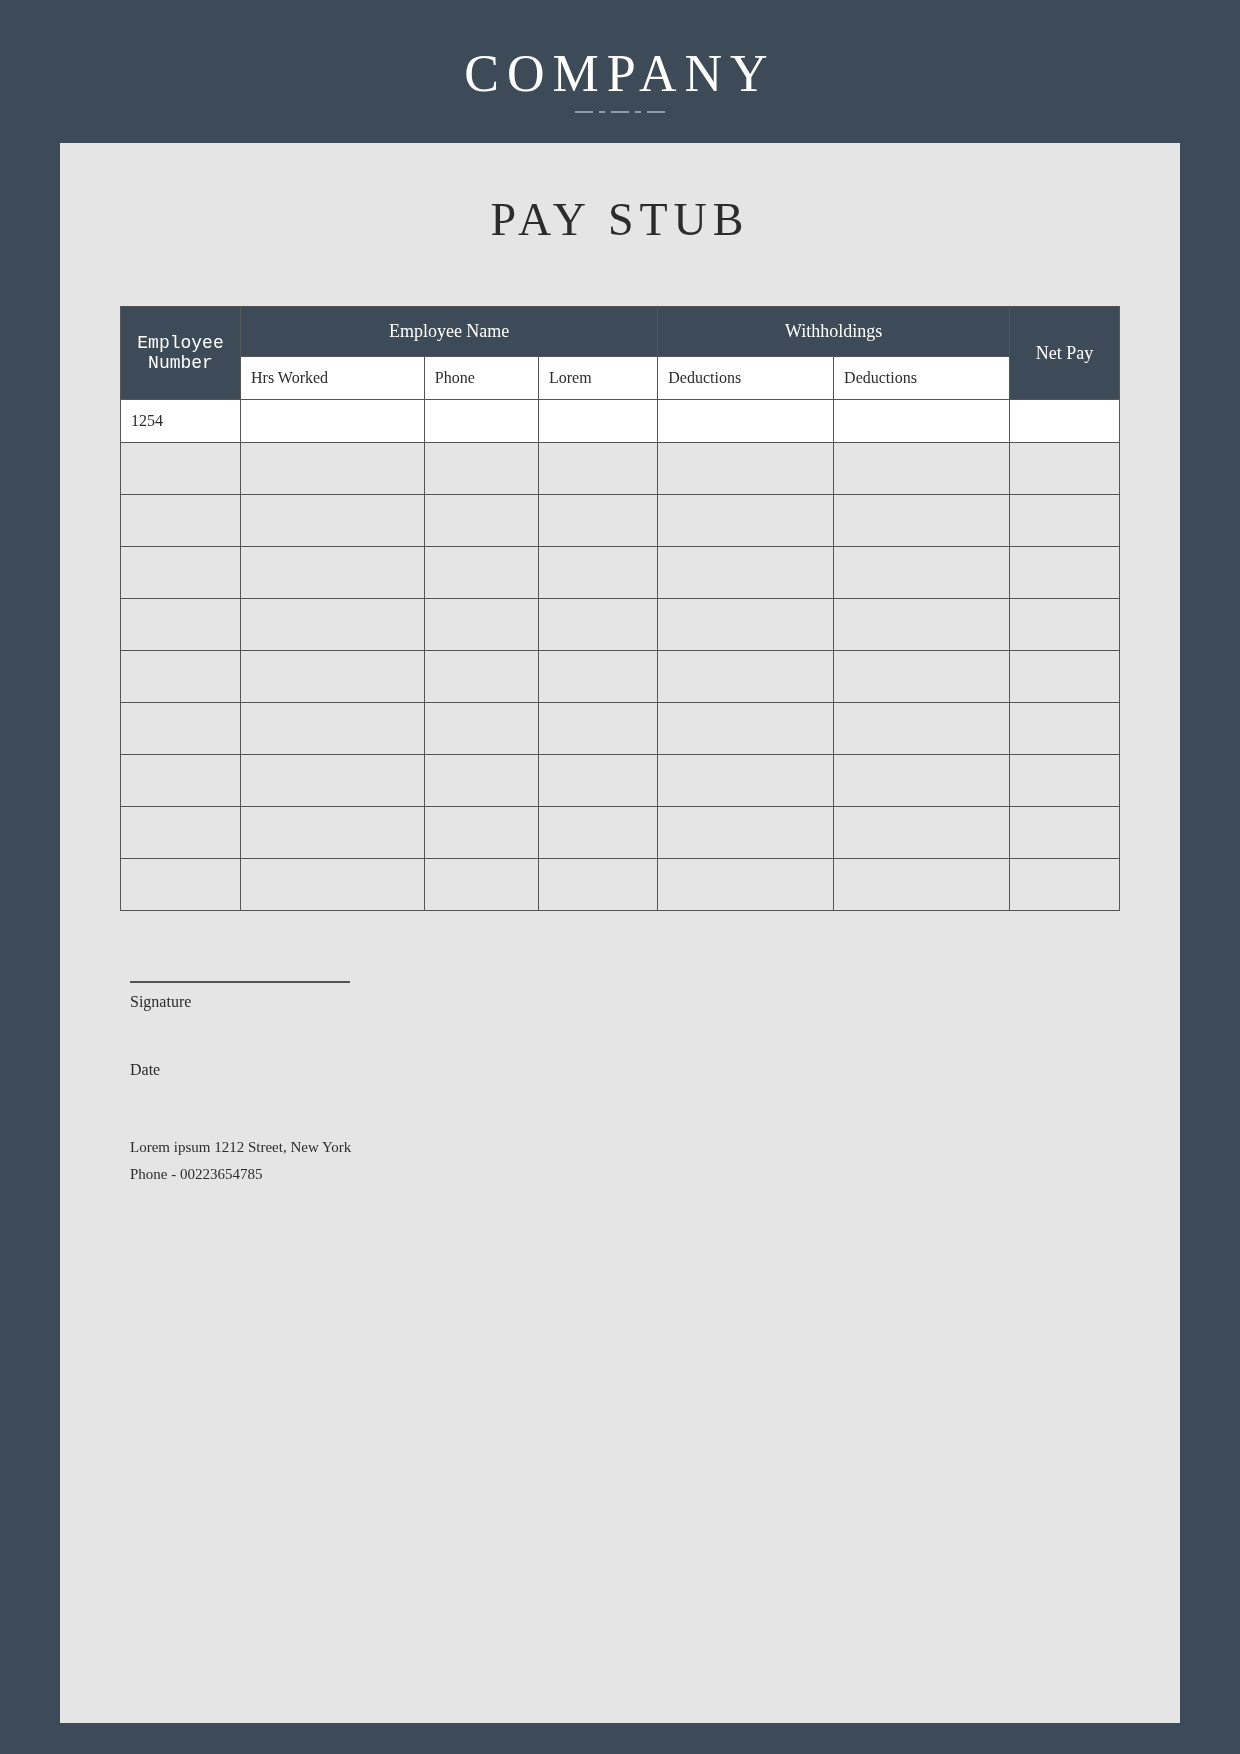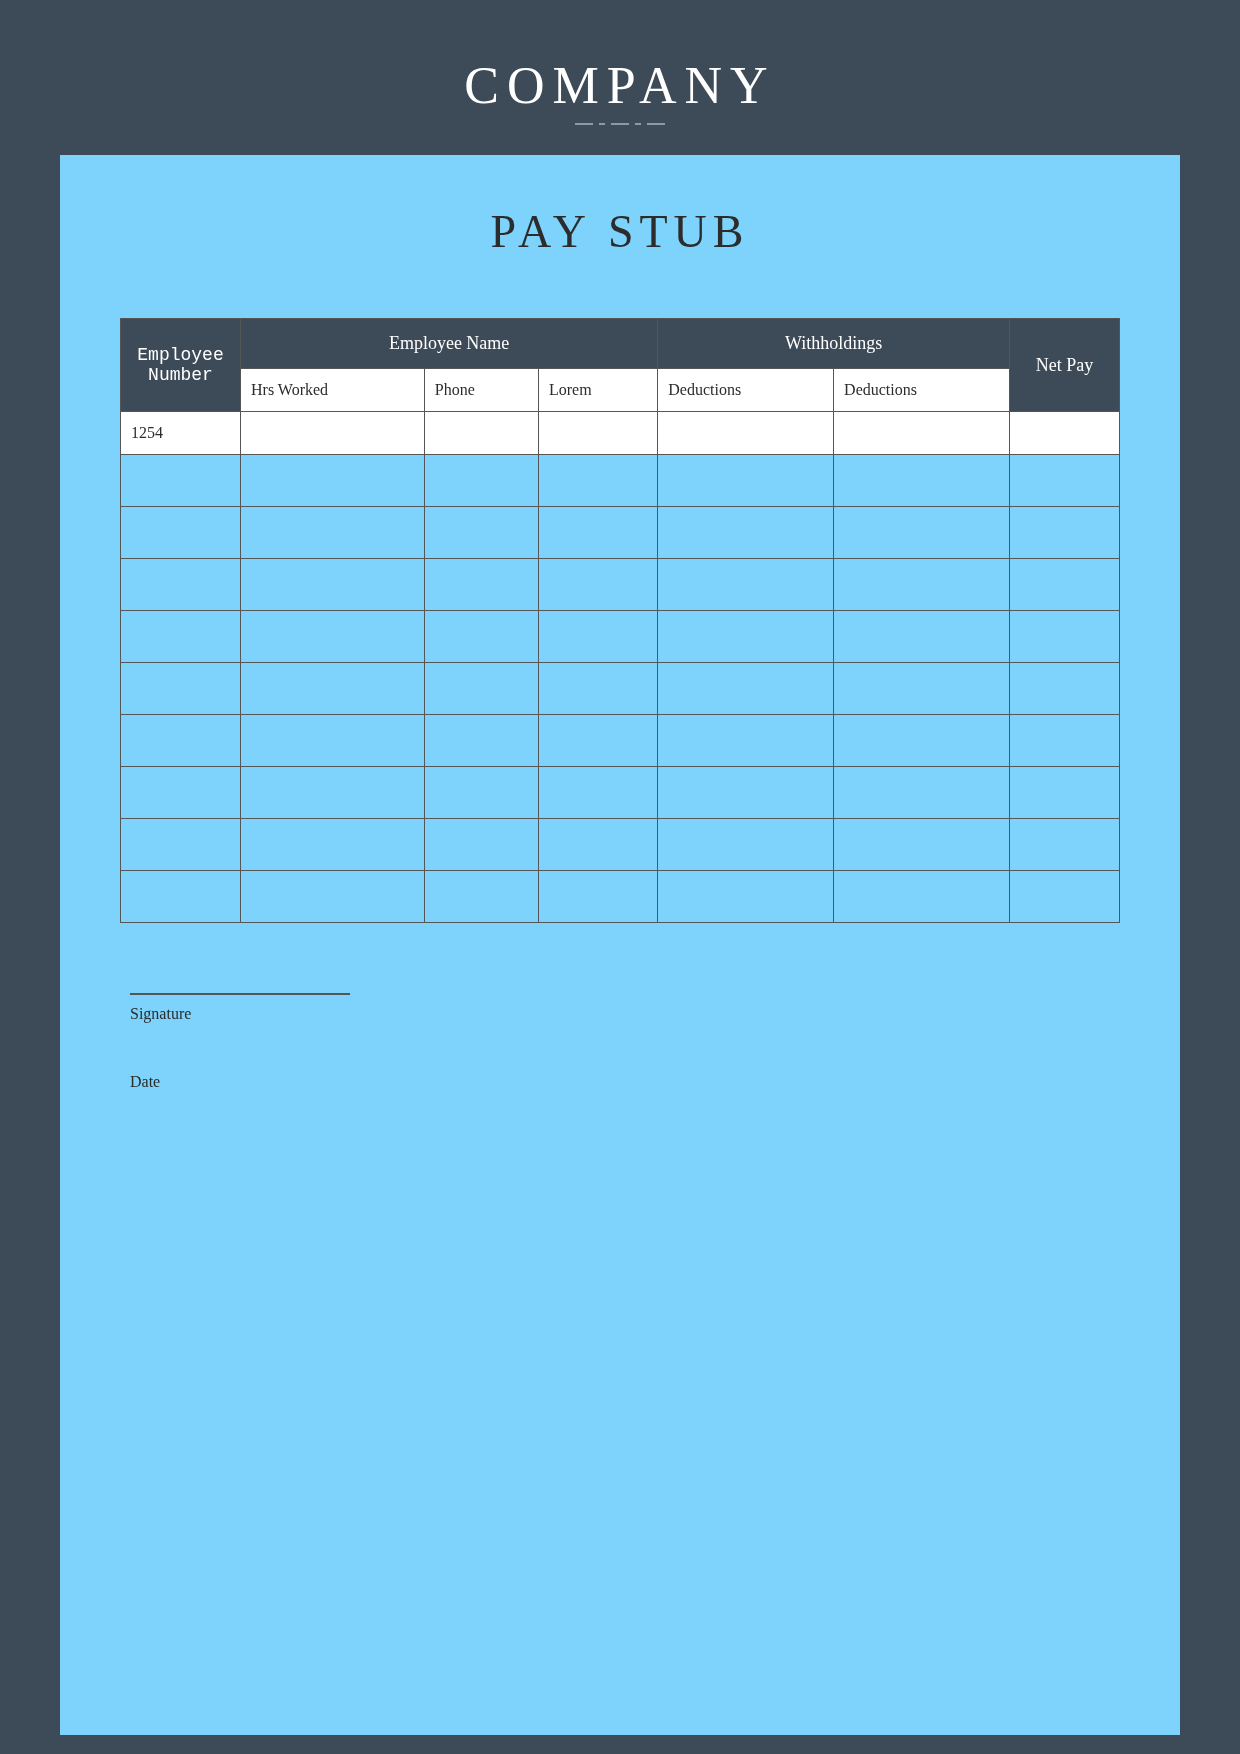--- a/index.html
+++ b/index.html
@@ -22,25 +22,24 @@
       width: 1240px;
       height: 1754px;
       background-color: #3d4a57;
       display: flex;
       flex-direction: column;
       align-items: center;
     }
 
     .header-section {
       width: 100%;
-      padding: 24px 0 30px 0;
+      padding: 44px 0 30px 0;
       display: flex;
       flex-direction: column;
       align-items: center;
-      margin-top: 32px;
     }
 
     .company-title {
       color: #ffffff;
       font-size: 52px;
       letter-spacing: 8px;
       font-weight: normal;
       font-family: Georgia, serif;
     }
 
@@ -50,21 +49,21 @@
       margin-top: 8px;
     }
 
     .dec-line {
       height: 2px;
       background-color: #8a9aa8;
     }
 
     .white-card {
       width: 1120px;
-      background-color: #7dd3fc;
+      background-color: #e5e5e5;
       min-height: 1580px;
       padding: 50px 60px 32px 60px;
     }
 
     .pay-stub-title {
       text-align: center;
       font-size: 46px;
       letter-spacing: 6px;
       font-weight: normal;
       color: #2c2c2c;
@@ -318,15 +317,19 @@
     <div class="signature-section">
       <div class="signature-line"></div>
       <span class="signature-label">Signature</span>
     </div>
 
 
     <div class="date-section">
       <span class="date-label">Date</span>
     </div>
 
+    <div class="address-section">
+      <div class="address-line">Lorem ipsum 1212 Street, New York</div>
+      <div class="address-line">Phone - 00223654785</div>
+    </div>
 
   </div>
 </div>
 
 </body></html>

